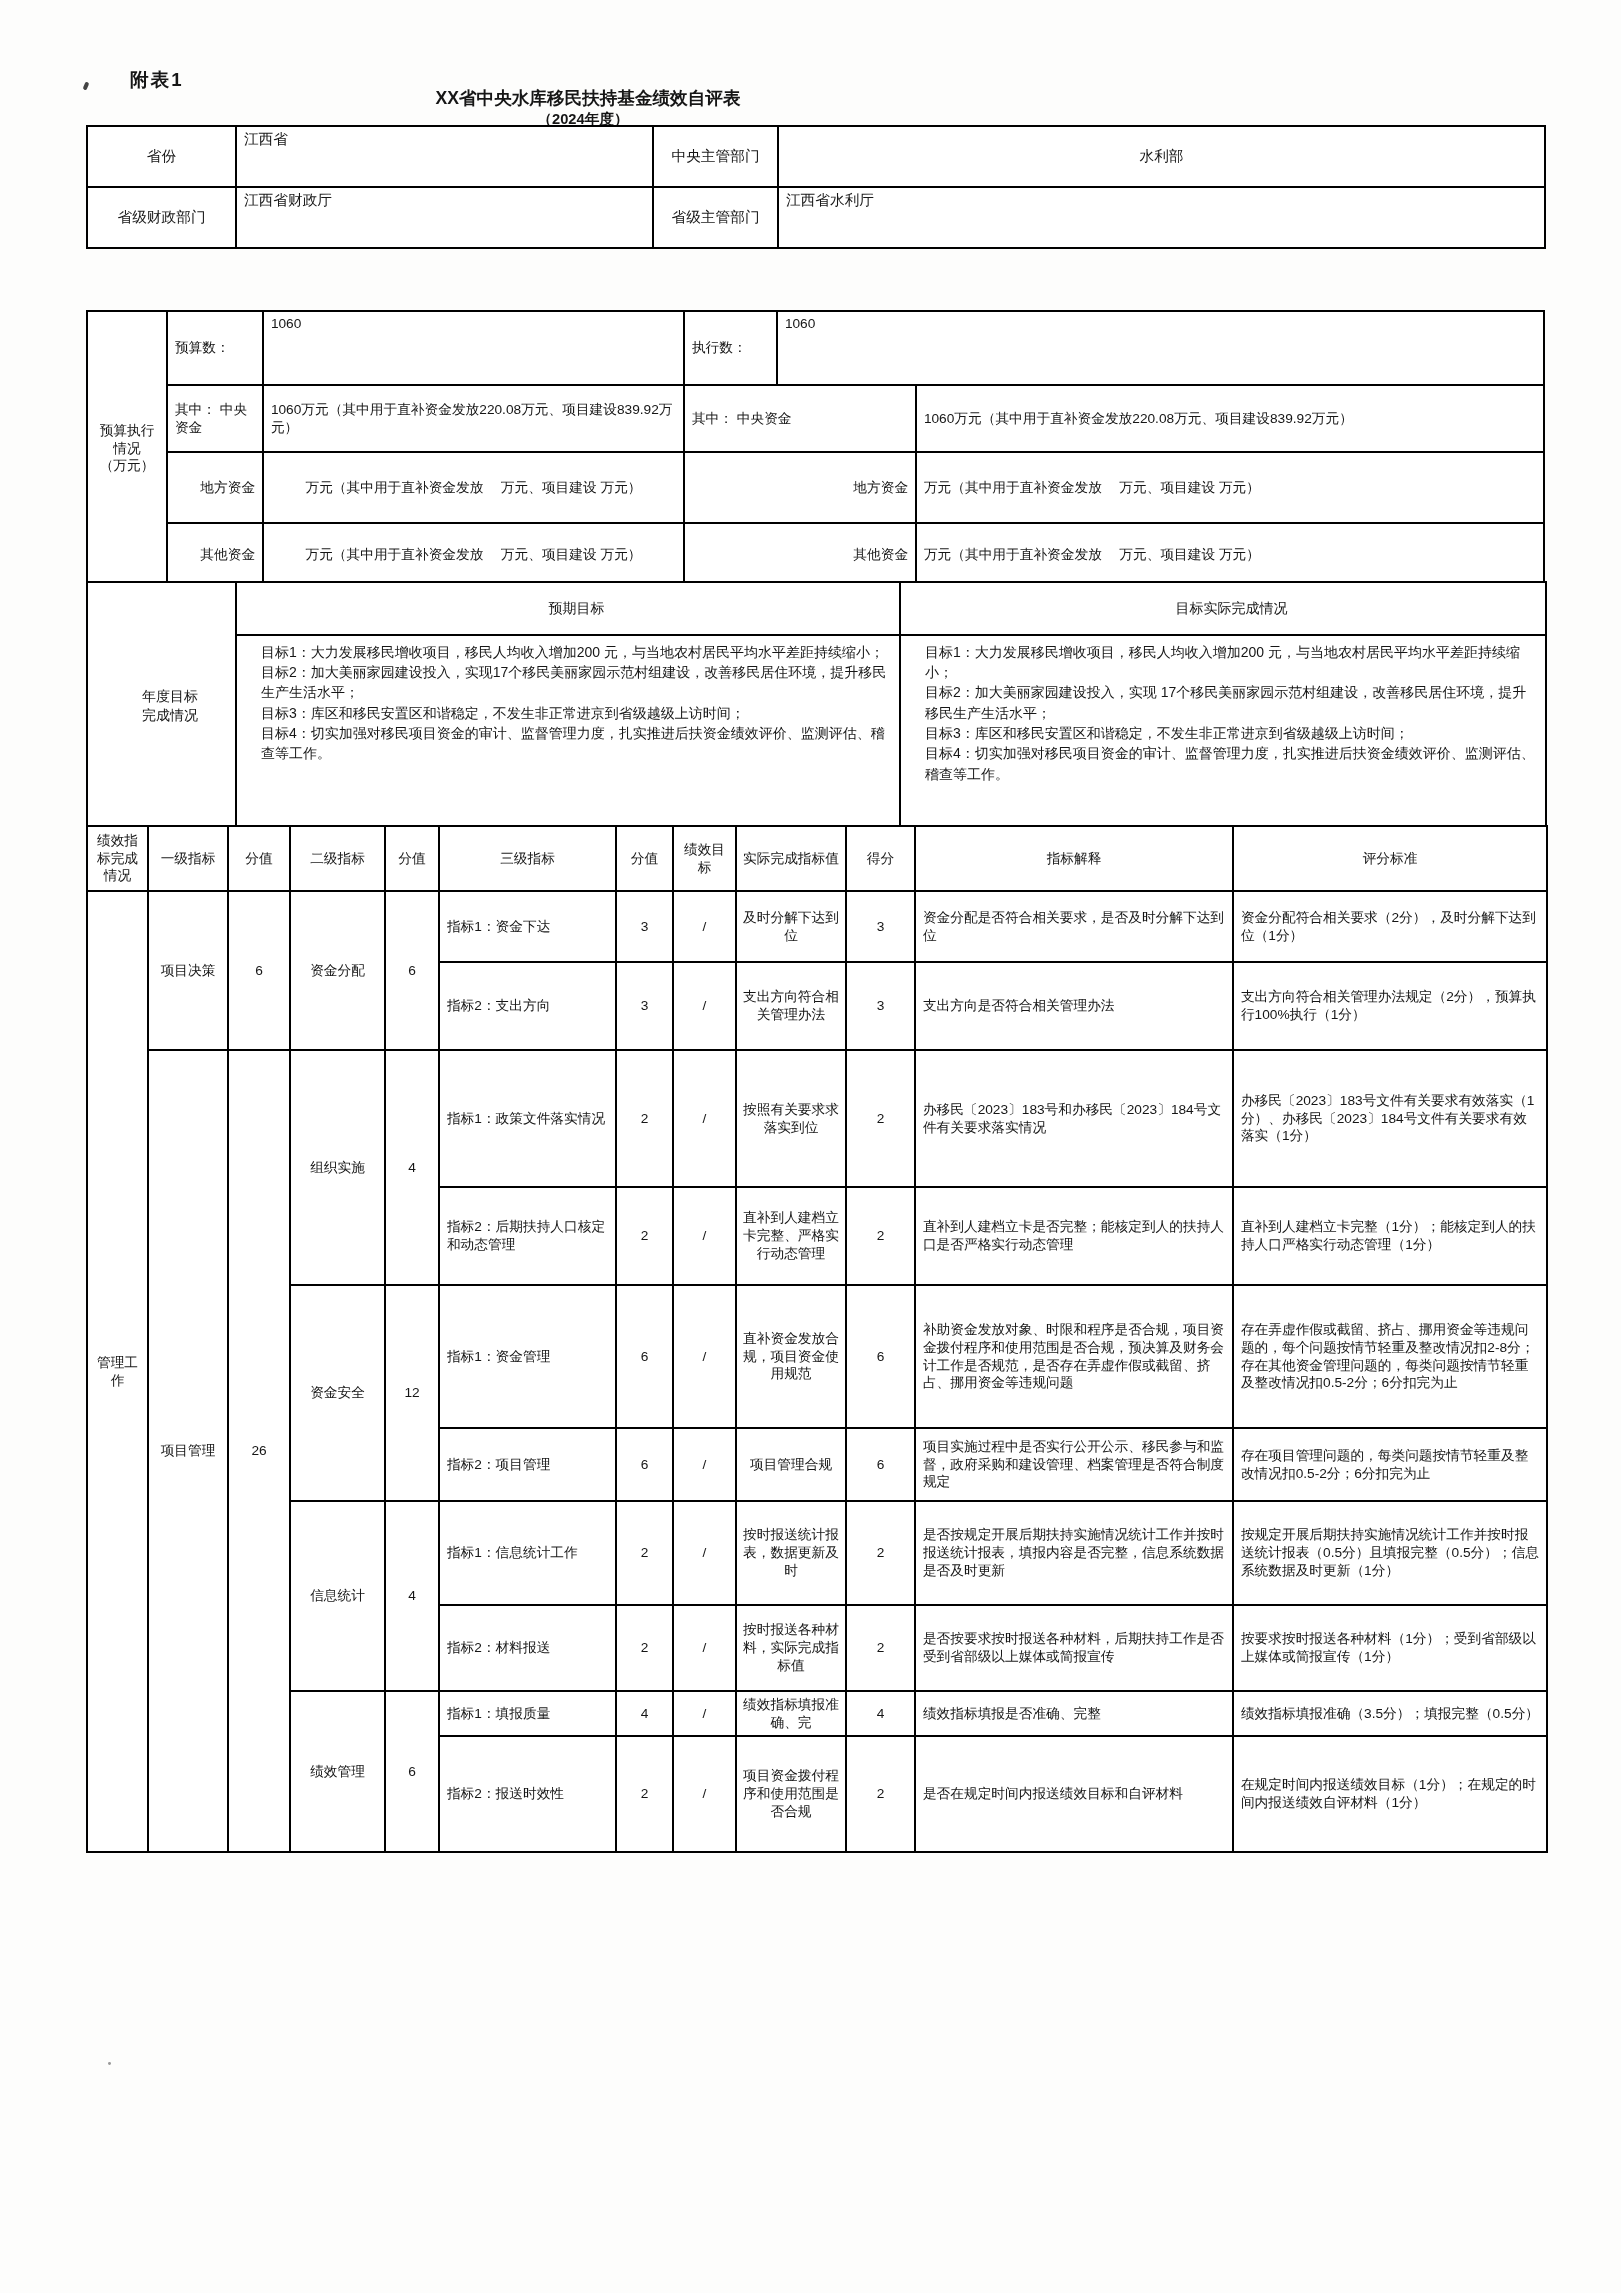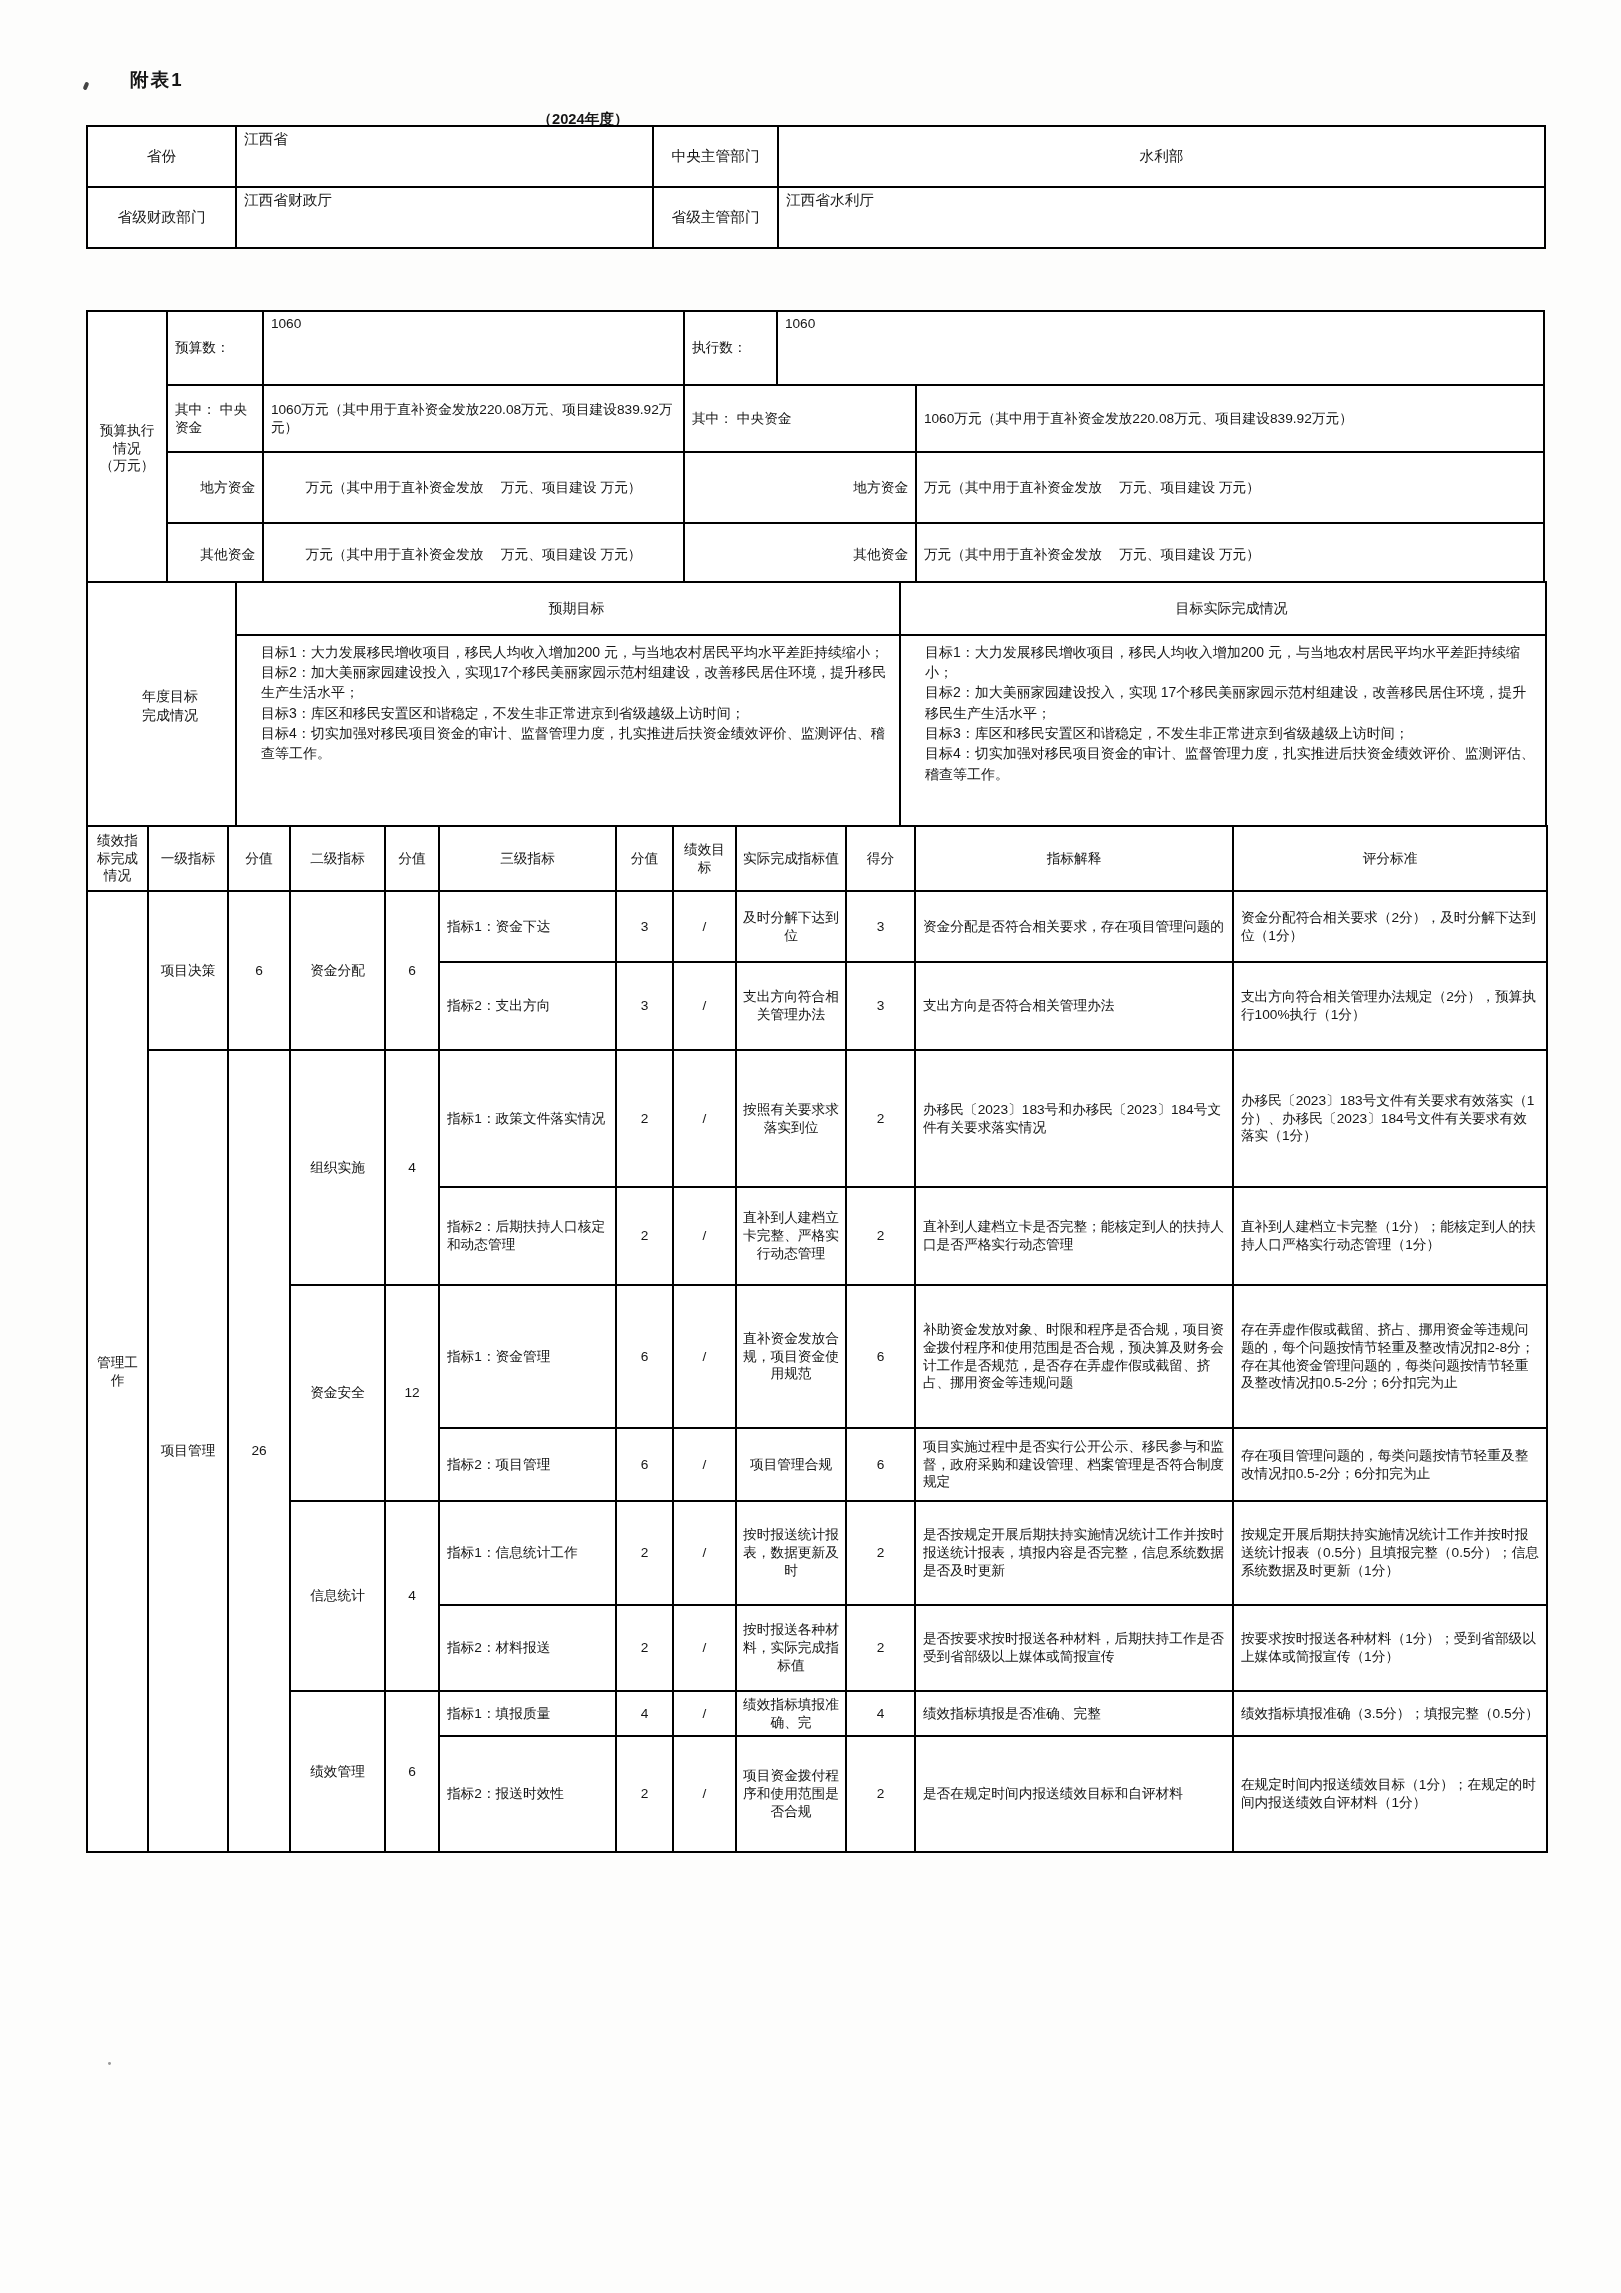--- a/index.html
+++ b/index.html
@@ -45,20 +45,21 @@
 <body>
 
 <div class="page">
 
   <div class="tick"></div>
   <div class="speck" style="left:96px;top:1388px;width:2.9px;height:2.9px;"></div>
   <div class="speck" style="left:102px;top:1839px;width:3.9px;height:2.9px;"></div>
   <div class="speck" style="left:108px;top:2062px;width:2.9px;height:2.9px;"></div>
 
   <div class="appendix">附表1</div>
+  <div class="title">XX省中央水库移民扶持基金绩效自评表</div>
   <div class="subtitle">（2024年度）</div>
 
   <table class="t-info">
     <colgroup>
         <col style="width:149px">
         <col style="width:417px">
         <col style="width:125px">
         <col style="width:767px">
       </colgroup>
     <tbody>
@@ -177,21 +178,21 @@
       <td class="center tight" rowspan="10">管理工作</td>
       <td class="center" rowspan="2">项目决策</td>
       <td class="center" rowspan="2">6</td>
       <td class="center" rowspan="2">资金分配</td>
       <td class="center" rowspan="2">6</td>
       <td>指标1：资金下达</td>
       <td class="center">3</td>
       <td class="center">/</td>
       <td class="center tight">及时分解下达到位</td>
       <td class="center">3</td>
-      <td>资金分配是否符合相关要求，存在项目管理问题的</td>
+      <td>资金分配是否符合相关要求，是否及时分解下达到位</td>
       <td>资金分配符合相关要求（2分），及时分解下达到位（1分）</td>
     </tr>
     <tr style="height:88px">
       <td>指标2：支出方向</td>
       <td class="center">3</td>
       <td class="center">/</td>
       <td class="center tight">支出方向符合相关管理办法</td>
       <td class="center">3</td>
       <td>支出方向是否符合相关管理办法</td>
       <td>支出方向符合相关管理办法规定（2分），预算执行100%执行（1分）</td>

